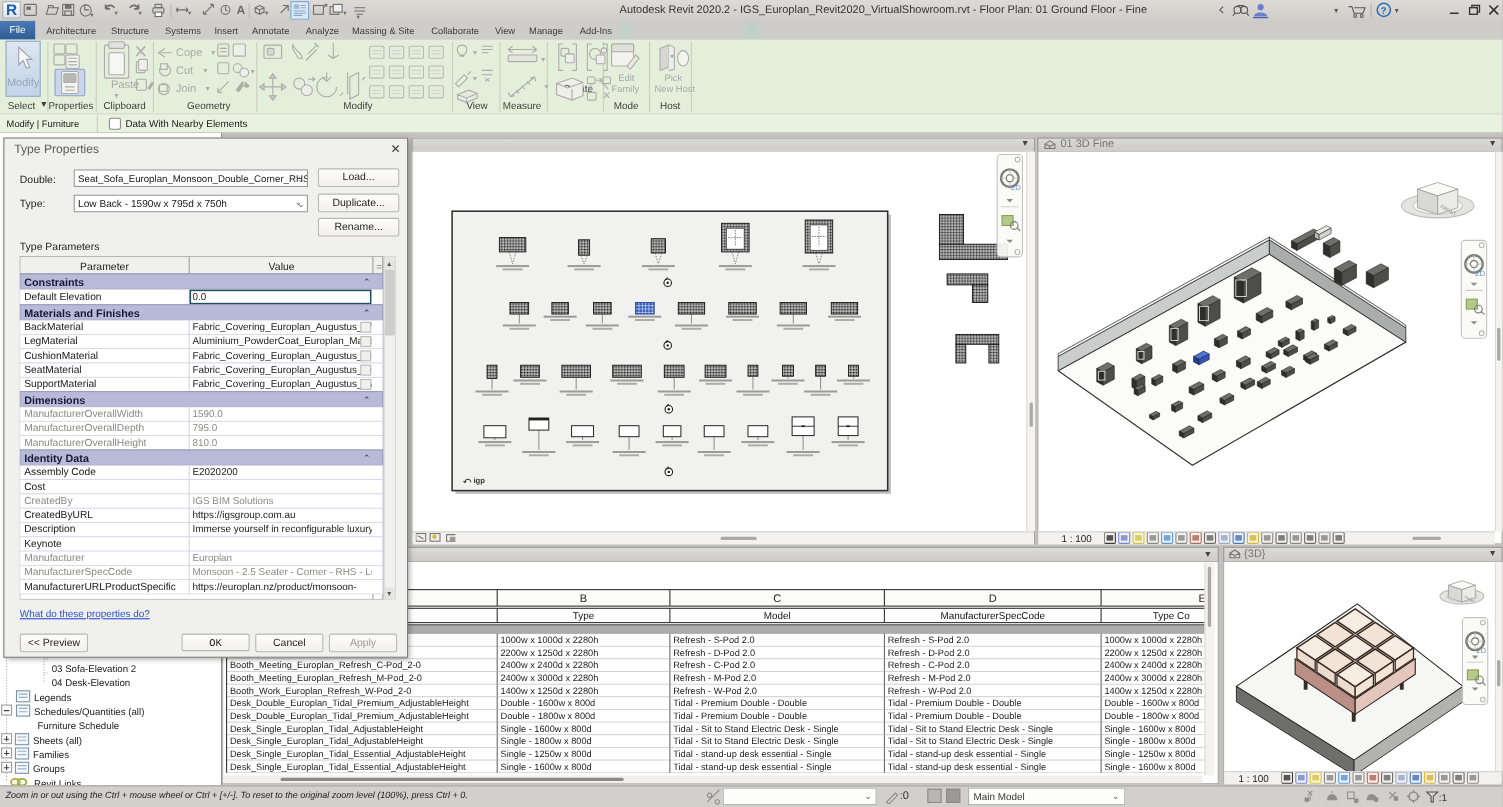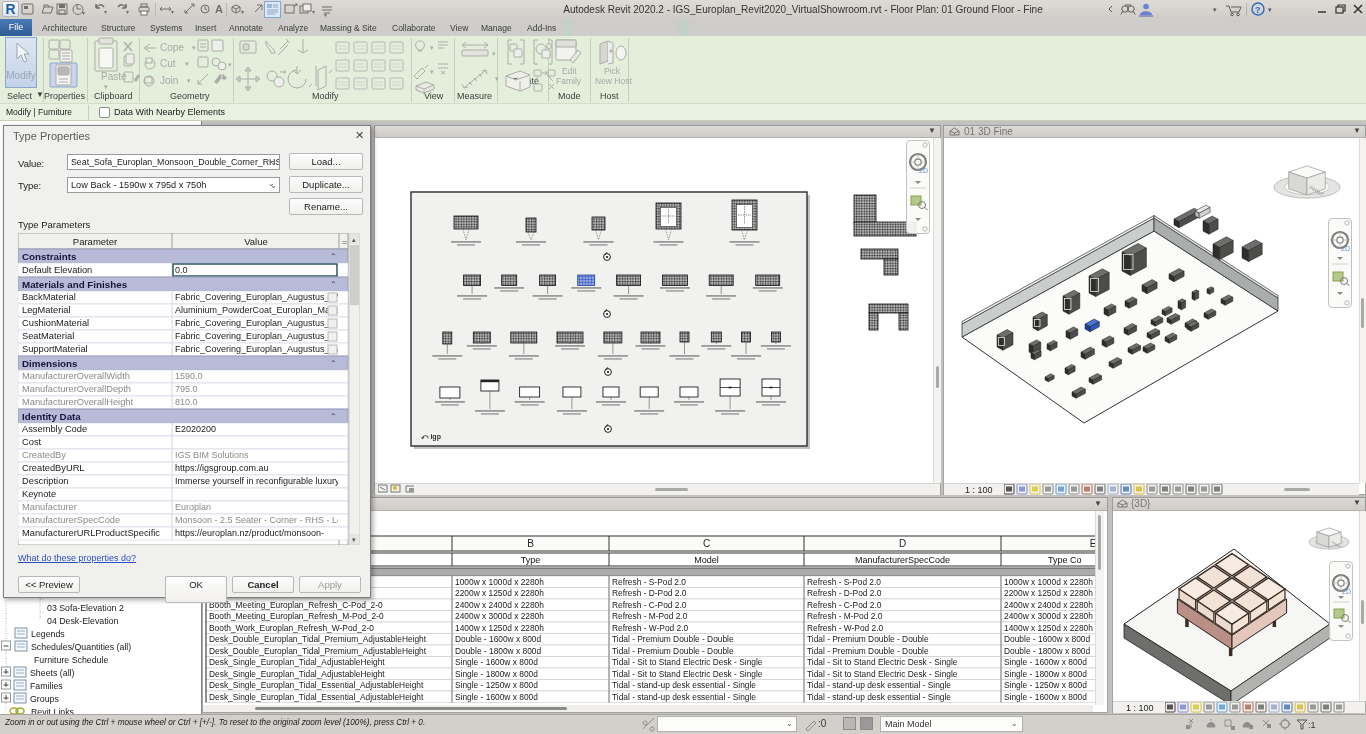--- a/index.html
+++ b/index.html
@@ -949,21 +949,21 @@
     <rect x="143" y="0" width="10" height="10" rx="1" fill="none" stroke="#8a8a88"></rect>
     <rect x="145" y="2.5" width="6" height="5" fill="#8a8a88" opacity="0.85"></rect>
     <rect x="156" y="0" width="10" height="10" rx="1" fill="none" stroke="#6b6b69"></rect>
     <rect x="158" y="2.5" width="6" height="5" fill="#6b6b69" opacity="0.85"></rect>
     <rect x="169" y="0" width="10" height="10" rx="1" fill="none" stroke="#8a8a88"></rect>
     <rect x="171" y="2.5" width="6" height="5" fill="#8a8a88" opacity="0.85"></rect>
   </svg>
 <div class="abs" style="left:3px;top:125px;width:368px;height:473px;background:#f0f0ee;border:1px solid #7e7e7c;box-shadow:2px 2px 5px rgba(0,0,0,0.35);"></div>
 <div class="abs" style="left:13px;top:130px;font-size:11px;color:#5a5a58;">Type Properties</div>
 <div class="abs" style="left:355px;top:129px;font-size:11px;color:#444;">✕</div>
-<div class="abs" style="left:18px;top:158px;font-size:9.5px;color:#1a1a1a;">Value:</div>
+<div class="abs" style="left:18px;top:158px;font-size:9.5px;color:#1a1a1a;">Double:</div>
 <div class="abs" style="left:67px;top:154px;width:213px;height:16px;background:#fff;border:1px solid #999;font-size:8.8px;color:#1a1a1a;line-height:15px;padding-left:3px;overflow:hidden;white-space:nowrap;">Seat_Sofa_Europlan_Monsoon_Double_Corner_RHS<span style="position:absolute;right:2px;color:#555;font-size:8px;">⌄</span></div>
 <div class="abs" style="left:268px;top:156px;font-size:8px;color:#555;">⌄</div>
 <div class="btn" style="left:289px;top:153px;width:74px;height:17px;line-height:16px;">Load...</div>
 <div class="abs" style="left:18px;top:180px;font-size:9.5px;color:#1a1a1a;">Type:</div>
 <div class="abs" style="left:67px;top:177px;width:213px;height:16px;background:#fff;border:1px solid #999;font-size:9.2px;color:#1a1a1a;line-height:15px;padding-left:3px;overflow:hidden;white-space:nowrap;">Low Back - 1590w x 795d x 750h<span style="position:absolute;right:2px;color:#555;font-size:8px;">⌄</span></div>
 <div class="abs" style="left:268px;top:179px;font-size:8px;color:#555;">⌄</div>
 <div class="btn" style="left:289px;top:176px;width:74px;height:17px;line-height:16px;">Duplicate...</div>
 <div class="btn" style="left:289px;top:198px;width:74px;height:17px;line-height:16px;">Rename...</div>
 <div class="abs" style="left:18px;top:219px;font-size:9.5px;color:#1a1a1a;">Type Parameters</div>
 <svg class="abs" style="left:18px;top:233px;" width="342" height="312" viewBox="0 0 342 312">
@@ -1068,22 +1068,22 @@
     <text x="157" y="303" font-size="9.0" fill="#1a1a1a" clip-path="url(#cellclip)">https://europlan.nz/product/monsoon-</text>
     <rect x="331" y="0" width="11" height="312" fill="#f0f0ee" stroke="#c8c8c8"></rect>
     <rect x="332" y="1" width="9" height="10" fill="#e4e4e2"></rect>
     <text x="334" y="9" font-size="7" fill="#555">▴</text>
     <rect x="332" y="301" width="9" height="10" fill="#e4e4e2"></rect>
     <text x="334" y="309" font-size="7" fill="#555">▾</text>
     <rect x="332" y="12" width="9" height="60" fill="#cdcdcb"></rect>
   </svg>
 <div class="abs" style="left:18px;top:553px;font-size:9px;color:#2a50c8;text-decoration:underline;">What do these properties do?</div>
 <div class="btn" style="left:18px;top:576px;width:62px;height:17px;line-height:16px;">&lt;&lt; Preview</div>
-<div class="btn" style="left:165px;top:576px;width:62px;height:27px;line-height:16px;">OK</div>
-<div class="btn" style="left:232px;top:576px;width:62px;height:17px;line-height:16px;font-weight:bold;">Cancel</div>
+<div class="btn" style="left:165px;top:576px;width:62px;height:16px;line-height:16px;font-family:Liberation Mono, monospace;">OK</div>
+<div class="btn" style="left:232px;top:576px;width:62px;height:17px;line-height:16px;">Cancel</div>
 <div class="btn" style="left:299px;top:576px;width:62px;height:17px;line-height:16px;color:#9a9a98;">Apply</div>
 <div class="abs" style="left:0;top:714px;width:1366px;height:20px;background:#d3d0cb;border-top:1px solid #a8a5a0;"></div>
 <div class="abs" style="left:5px;top:718px;font-size:8.2px;color:#1a1a1a;font-style:italic;">Zoom in or out using the Ctrl + mouse wheel or Ctrl + [+/-]. To reset to the original zoom level (100%), press Ctrl + 0.</div>
 <svg class="abs" style="left:641px;top:716px;" width="16" height="16" viewBox="0 0 16 16">
     <path d="M2 13 L13 2 M4 5 a2 2 0 1 0 0.1 0 M11 11 a2 2 0 1 0 0.1 0" stroke="#8a8a88" fill="none"></path>
   </svg>
 <div class="abs" style="left:657px;top:716px;width:140px;height:16px;background:#fdfdfc;border:1px solid #b0b0ae;"></div>
 <div class="abs" style="left:786px;top:719px;font-size:8px;color:#555;">⌄</div>
 <svg class="abs" style="left:804px;top:717px;" width="14" height="14" viewBox="0 0 14 14">
     <path d="M2 12 l8 -8 l2 2 l-8 8 z m8 -8 l2 2" stroke="#8a8a88" fill="none"></path>

